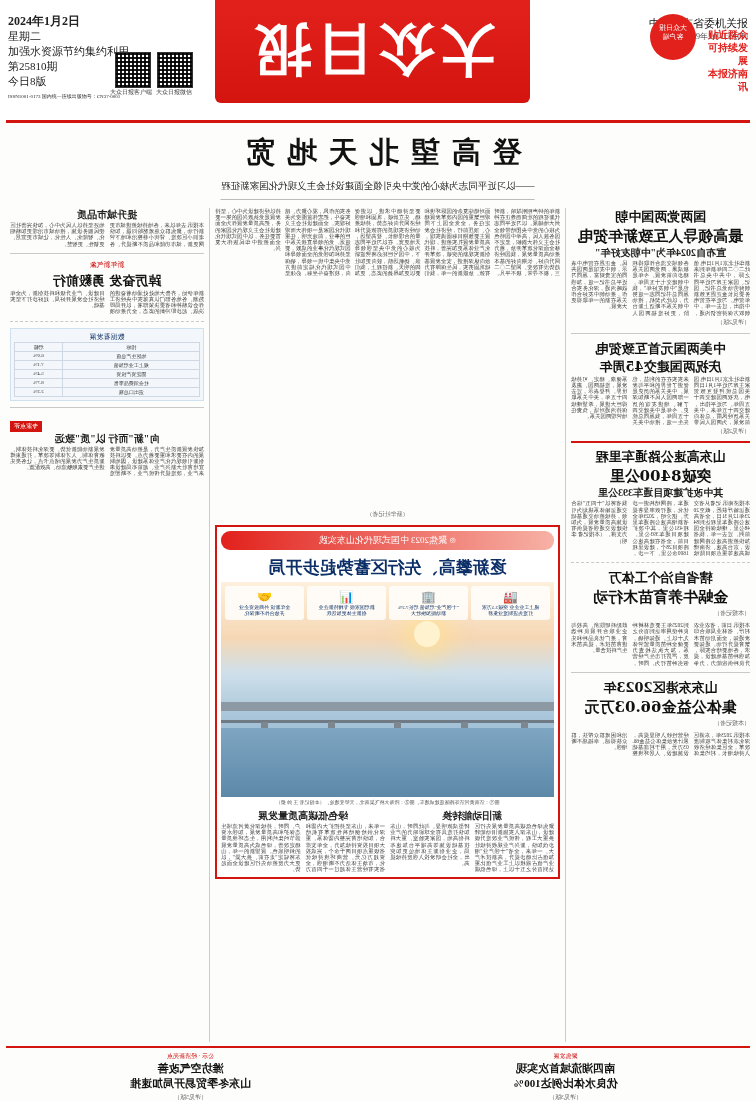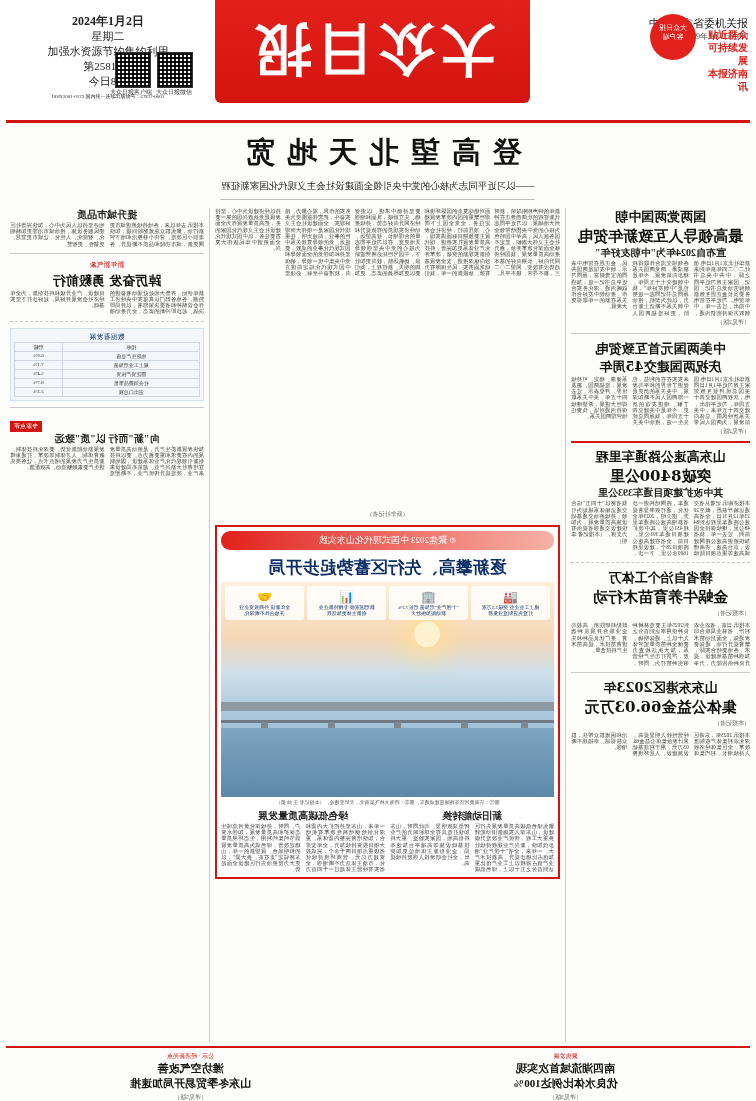--- a/index.html
+++ b/index.html
@@ -15,21 +15,21 @@
     background:linear-gradient(180deg,#e2211c 0%,#d4140f 100%);
     border-bottom-left-radius:6px;border-bottom-right-radius:6px;
   }
   .mast-title{
     position:absolute;left:225px;top:16px;width:295px;height:70px;
     color:#fff;font-size:56px;font-weight:bold;letter-spacing:6px;
     text-align:center;line-height:70px;
     transform:scaleY(-1) scaleX(-1);
     font-family:"DejaVu Serif",serif;
   }
-  .mast-left{position:absolute;left:8px;top:14px;width:200px;text-align:center;direction:rtl;}
+  .mast-left{position:absolute;left:8px;top:14px;width:200px;text-align:left;direction:rtl;}
   .mast-date{font-size:11px;color:#222;line-height:15px;}
   .mast-date b{font-size:12px;}
   .mast-qr{position:absolute;left:115px;top:52px;display:flex;gap:6px;}
   .qr{width:34px;height:34px;background:
       repeating-linear-gradient(0deg,#1a1a1a 0 2px,#fff 2px 4px),
       repeating-linear-gradient(90deg,#1a1a1a 0 2px,transparent 2px 4px);
       background-blend-mode:multiply;border:1px solid #333;}
   .qr-lbl{position:absolute;left:110px;top:88px;font-size:6px;color:#333;width:90px;display:flex;gap:4px;}
   .mast-right{position:absolute;right:8px;top:12px;width:205px;text-align:right;}
   .mr-title{font-size:11px;color:#111;line-height:16px;margin-top:3px;}

